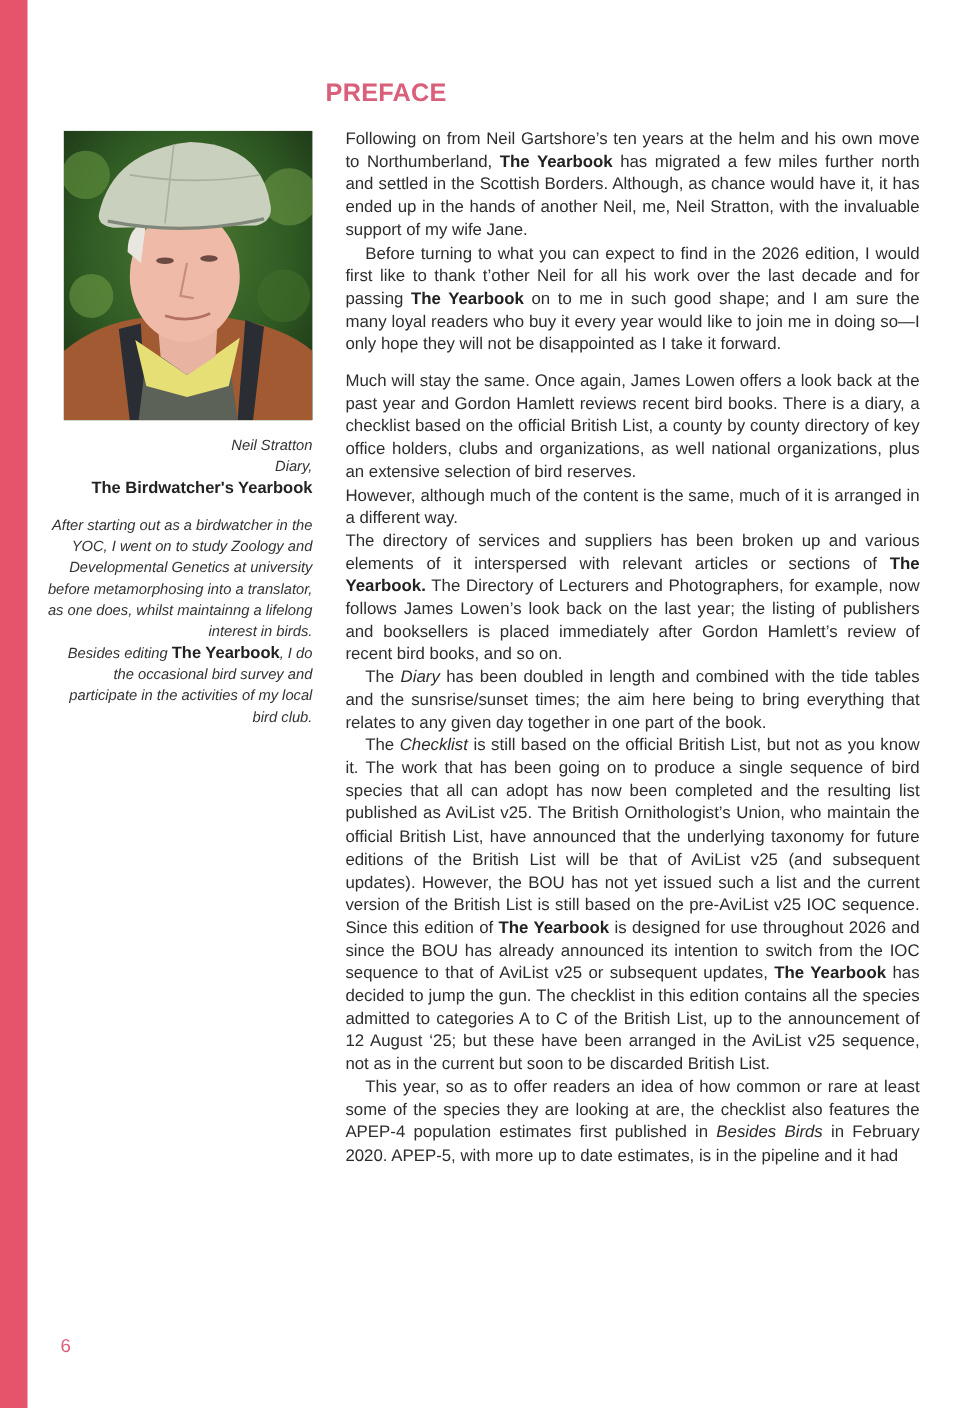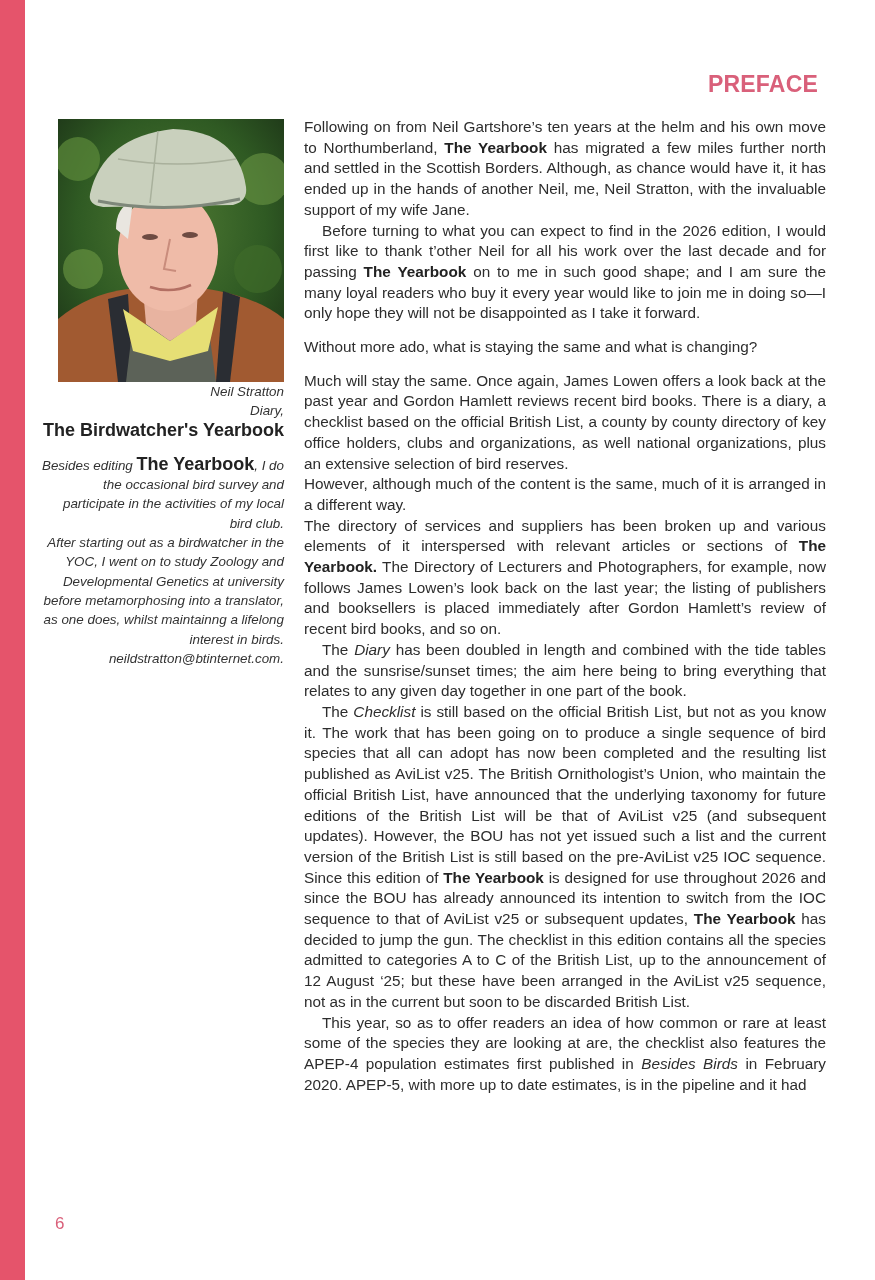--- a/index.html
+++ b/index.html
@@ -3,40 +3,40 @@
 <meta charset="utf-8">
 <style>
   * { margin: 0; padding: 0; box-sizing: border-box; }
   html, body { width: 875px; height: 1280px; background: #ffffff; overflow: hidden; }
   body { position: relative; font-family: "Liberation Sans", "DejaVu Sans", sans-serif; color: #2b2b2b; }
 
   .side-bar { position: absolute; left: 0; top: 0; width: 25px; height: 1280px; background: #e5546b; }
 
   .title {
     position: absolute; left: 296px; top: 71px; width: 522px;
-    text-align: right; font-size: 23px; font-weight: bold; color: #d9607a;
+    text-align: left; font-size: 23px; font-weight: bold; color: #d9607a;
     letter-spacing: 0.2px;
   }
 
   .photo {
     position: absolute; left: 58px; top: 119px; width: 226px; height: 263px;
     overflow: hidden; background: #2f4a25;
   }
   .photo svg { display: block; width: 100%; height: 100%; }
 
   .caption {
-    position: absolute; left: 40px; top: 382px; width: 244px;
+    position: absolute; left: 40px; top: 395px; width: 244px;
     text-align: right; font-size: 13.4px; line-height: 19.3px; color: #333;
   }
   .caption .it { font-style: italic; }
-  .caption .b { font-weight: bold; font-style: normal; font-size: 18px; color: #222; }
+  .caption .b { font-weight: bold; font-style: normal; font-size: 15px; color: #222; }
   .caption .gap { height: 15px; }
 
   .body-text {
-    position: absolute; left: 304px; top: 117px; width: 522px;
+    position: absolute; left: 314px; top: 117px; width: 522px;
     font-size: 15.3px; line-height: 20.7px; color: #2d2d2d; text-align: justify;
   }
   .body-text p { margin: 0; }
   .body-text p.indent { text-indent: 18px; }
   .body-text p.para-gap { margin-top: 13px; }
   .body-text p.para-gap-lg { }
   .body-text b { font-weight: bold; color: #222; }
   .body-text i { }
 
   .page-number {
@@ -89,29 +89,27 @@
     <path d="M100 12 L92 84" stroke="#a9b09c" stroke-width="1.5"></path>
     <path d="M60 40 Q120 50 178 40" stroke="#a9b09c" stroke-width="1.5" fill="none"></path>
   </svg>
 </div>
 
 <div class="caption">
   <div class="it">Neil Stratton</div>
   <div class="it">Diary,</div>
   <div class="b">The Birdwatcher's Yearbook</div>
   <div class="gap"></div>
+  <div class="it">After starting out as a birdwatcher in the YOC, I went on to study Zoology and Developmental Genetics at university before metamorphosing into a translator, as one does, whilst maintainng a lifelong interest in birds.</div>
   <div class="it"><span>Besides editing </span><span class="b">The Yearbook</span><span>, I do the occasional bird survey and participate in the activities of my local bird club.</span></div>
-  <div class="it">After starting out as a birdwatcher in the YOC, I went on to study Zoology and Developmental Genetics at university before metamorphosing into a translator, as one does, whilst maintainng a lifelong interest in birds.</div>
-  <div class="it">neildstratton@btinternet.com.</div>
 </div>
 
 <div class="body-text">
   <p><span>Following on from Neil Gartshore’s ten years at the helm and his own move to Northumberland, </span><b>The Yearbook</b><span> has migrated a few miles further north and settled in the Scottish Borders. Although, as chance would have it, it has ended up in the hands of another Neil, me, Neil Stratton, with the invaluable support of my wife Jane.</span></p>
   <p class="indent"><span>Before turning to what you can expect to find in the 2026 edition, I would first like to thank t’other Neil for all his work over the last decade and for passing </span><b>The Yearbook</b><span> on to me in such good shape; and I am sure the many loyal readers who buy it every year would like to join me in doing so—I only hope they will not be disappointed as I take it forward.</span></p>
-  <p class="para-gap">Without more ado, what is staying the same and what is changing?</p>
   <p class="para-gap">Much will stay the same.  Once again, James Lowen offers a look back at the past year and Gordon Hamlett reviews recent bird books. There is a diary, a checklist based on the official British List, a county by county directory of key office holders, clubs and organizations, as well national organizations, plus an extensive selection of bird reserves.</p>
   <p class="para-gap-lg">However, although much of the content is the same, much of it is arranged in a different way.</p>
   <p class="para-gap-lg"><span>The directory of services and suppliers has been broken up and various elements of it interspersed with relevant articles or sections of </span><b>The Yearbook.</b><span> The Directory of Lecturers and Photographers, for example, now follows James Lowen’s look back on the last year; the listing of publishers and booksellers is placed immediately after Gordon Hamlett’s review of recent bird books, and so on.</span></p>
   <p class="indent"><span>The </span><i>Diary</i><span> has been doubled in length and combined with the tide tables and the sunsrise/sunset times; the aim here being to bring everything that relates to any given day together in one part of the book.</span></p>
   <p class="indent"><span>The </span><i>Checklist</i><span> is still based on the official British List, but not as you know it. The work that has been going on to produce a single sequence of bird species that all can adopt has now been completed and the resulting list published as AviList v25. The British Ornithologist’s Union, who maintain the official British List, have announced that the underlying taxonomy for future editions of the British List will be that of AviList v25 (and subsequent updates). However, the BOU has not yet issued such a list and the current version of the British List is still based on the pre-AviList v25 IOC sequence. Since this edition of </span><b>The Yearbook</b><span> is designed for use throughout 2026 and since the BOU has already announced its intention to switch from the IOC sequence to that of AviList v25 or subsequent updates, </span><b>The Yearbook</b><span> has decided to jump the gun. The checklist in this edition contains all the species admitted to categories A to C of the British List, up to the announcement of 12 August ‘25; but these have been arranged in the AviList v25 sequence, not as in the current but soon to be discarded British List.</span></p>
   <p class="indent"><span>This year, so as to offer readers an idea of how common or rare at least some of the species they are looking at are, the checklist also features the APEP-4 population estimates first published in </span><i>Besides Birds</i><span> in February 2020. APEP-5, with more up to date estimates, is in the pipeline and it had</span></p>
 </div>
 
 <div class="page-number">6</div>
 

